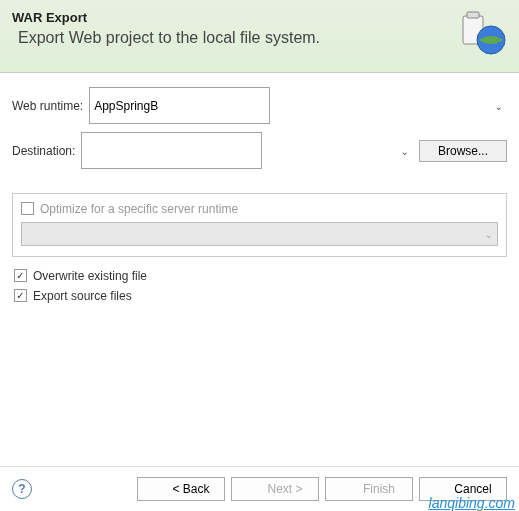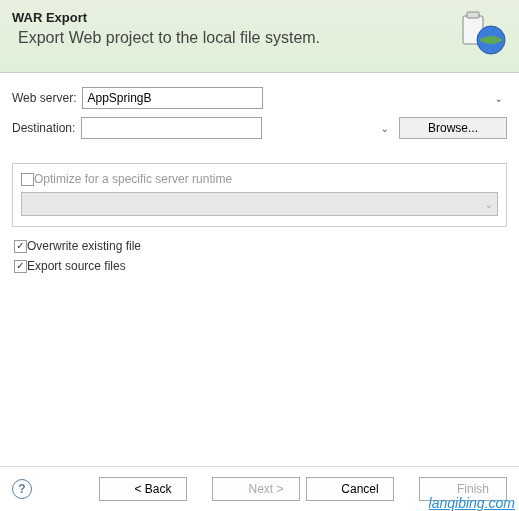--- a/index.html
+++ b/index.html
@@ -7,41 +7,41 @@
     
     .header { background: linear-gradient(to bottom, #e8f0e0, #dff0d8); padding: 10px 12px 14px; border-bottom: 1px solid #ccc; display: flex; justify-content: space-between; align-items: flex-start; }
     .header-text { flex: 1; }
     .header-title { font-weight: bold; font-size: 13px; color: #222; margin-bottom: 4px; }
     .header-subtitle { font-size: 16px; color: #444; padding-left: 6px; }
     .header-icon { width: 48px; height: 48px; position: relative; }
     
     .form-area { padding: 14px 12px 6px; }
     .form-row { display: flex; align-items: center; margin-bottom: 8px; gap: 6px; }
     .form-label { color: #333; white-space: nowrap; }
-    .combo { flex: 1; height: 22px; border: 1px solid #a0a0a0; background: #fff; font-size: 12px; padding: 0 20px 0 4px; appearance: none; position: relative; }
+    .combo { flex: 1; height: 37px; border: 1px solid #a0a0a0; background: #fff; font-size: 12px; padding: 0 20px 0 4px; appearance: none; position: relative; }
     .combo-wrap { flex: 1; position: relative; }
     .combo-arrow { position: absolute; right: 4px; top: 50%; transform: translateY(-50%); pointer-events: none; font-size: 10px; color: #555; }
-    .btn-browse { height: 22px; padding: 0 28px; background: #f0f0f0; border: 1px solid #aaa; font-size: 12px; cursor: pointer; }
+    .btn-browse { height: 22px; padding: 0 18px; background: #f0f0f0; border: 1px solid #aaa; font-size: 12px; cursor: pointer; }
     
     .fieldset { margin: 10px 12px 8px; border: 1px solid #ccc; padding: 8px 8px 10px; position: relative; }
     .fieldset-legend { position: absolute; top: -8px; left: 6px; background: #fff; padding: 0 4px; color: #888; font-size: 12px; }
-    .checkbox-row { display: flex; align-items: center; gap: 0; margin-bottom: 6px; color: #999; }
+    .checkbox-row { display: flex; align-items: flex-start; gap: 6px; margin-bottom: 6px; color: #999; }
     .checkbox-row.enabled { color: #333; }
     .checkbox { width: 13px; height: 13px; border: 1px solid #999; background: #fff; display: inline-flex; align-items: center; justify-content: center; font-size: 10px; line-height: 1; }
     .checkbox.checked::after { content: "✓"; color: #333; }
     .disabled-combo { width: 100%; height: 24px; background: #e8e8e8; border: 1px solid #bbb; margin-top: 4px; position: relative; }
     .disabled-combo .combo-arrow { color: #aaa; }
     
     .checks-area { padding: 4px 14px; }
     
     .footer { position: absolute; bottom: 10px; left: 0; right: 0; border-top: 1px solid #ddd; padding: 10px 12px 0; display: flex; align-items: center; gap: 6px; }
     .help-icon { width: 20px; height: 20px; border: 1.5px solid #5a7ca8; border-radius: 50%; display: flex; align-items: center; justify-content: center; color: #5a7ca8; font-weight: bold; font-size: 12px; cursor: pointer; }
     .spacer { flex: 1; }
     .btn { width: 88px; height: 24px; background: #fdfdfd; border: 1px solid #aaa; font-size: 12px; cursor: pointer; padding-left: 20px; }
-    .btn.disabled { color: #aaa; cursor: default; margin-left: 19px; }
+    .btn.disabled { color: #aaa; cursor: default; }
     
     .watermark { position: absolute; bottom: 0; right: 4px; color: #2a8fd6; font-size: 14px; font-style: italic; font-weight: 500; text-decoration: underline; }
   </style>
 </head>
 <body>
 
 <div class="header">
   <div class="header-text">
     <div class="header-title">WAR Export</div>
     <div class="header-subtitle">Export Web project to the local file system.</div>
@@ -52,21 +52,21 @@
       <rect x="8" y="2" width="12" height="6" rx="1" fill="#ddd" stroke="#888" stroke-width="1"></rect>
       <circle cx="32" cy="30" r="14" fill="#3b7dd8"></circle>
       <path d="M 20 30 Q 32 22 44 30 Q 32 38 20 30" fill="#5fa84f"></path>
       <circle cx="32" cy="30" r="14" fill="none" stroke="#2a5ca0" stroke-width="1"></circle>
     </svg>
   </div>
 </div>
 
 <div class="form-area">
   <div class="form-row">
-    <span class="form-label">Web server:</span>
+    <span class="form-label">Web runtime:</span>
     <div class="combo-wrap">
       <input class="combo" value="AppSpringB" style="">
       <span class="combo-arrow">⌄</span>
     </div>
   </div>
   <div class="form-row">
     <span class="form-label">Destination:</span>
     <div class="combo-wrap">
       <input class="combo" value="" style="">
       <span class="combo-arrow">⌄</span>
@@ -94,17 +94,17 @@
     <span class="checkbox checked"></span>
     <span>Export source files</span>
   </div>
 </div>
 
 <div class="footer">
   <div class="help-icon">?</div>
   <div class="spacer"></div>
   <button class="btn">&lt; Back</button>
   <button class="btn disabled">Next &gt;</button>
+  <button class="btn disabled">Finish</button>
   <button class="btn">Cancel</button>
-  <button class="btn disabled">Finish</button>
 </div>
 
 <div class="watermark">lanqibing.com</div>
 
 </body></html>

